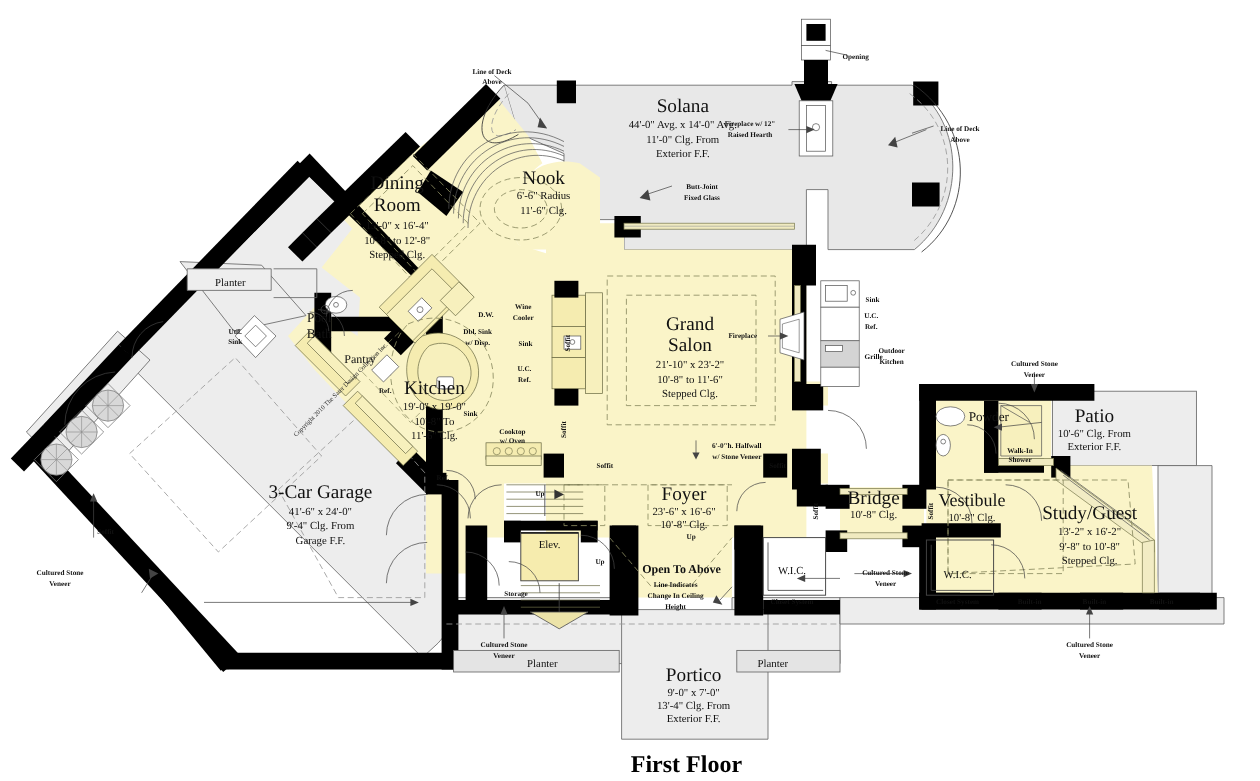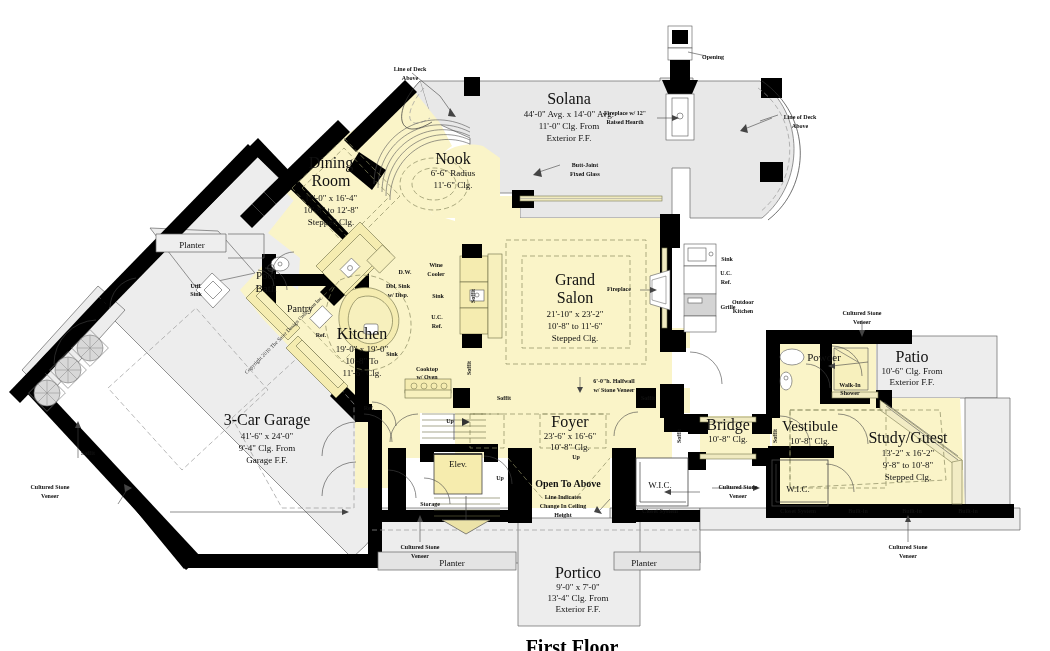--- a/index.html
+++ b/index.html
@@ -9,21 +9,21 @@
   }
   body {
     width: 1050px;
     height: 651px;
     position: relative;
     overflow: hidden;
     font-family: "Liberation Serif", serif;
   }
   #plan-root {
     position: absolute;
-    left: 0; top: 18px;
+    left: 0; top: 8px;
     width: 1050px;
     height: 489px;
   }
   svg { display: block; }
 
   
   .room-name {
     font-family: "Liberation Serif", serif;
     font-size: 15px;
     fill: #111111;

